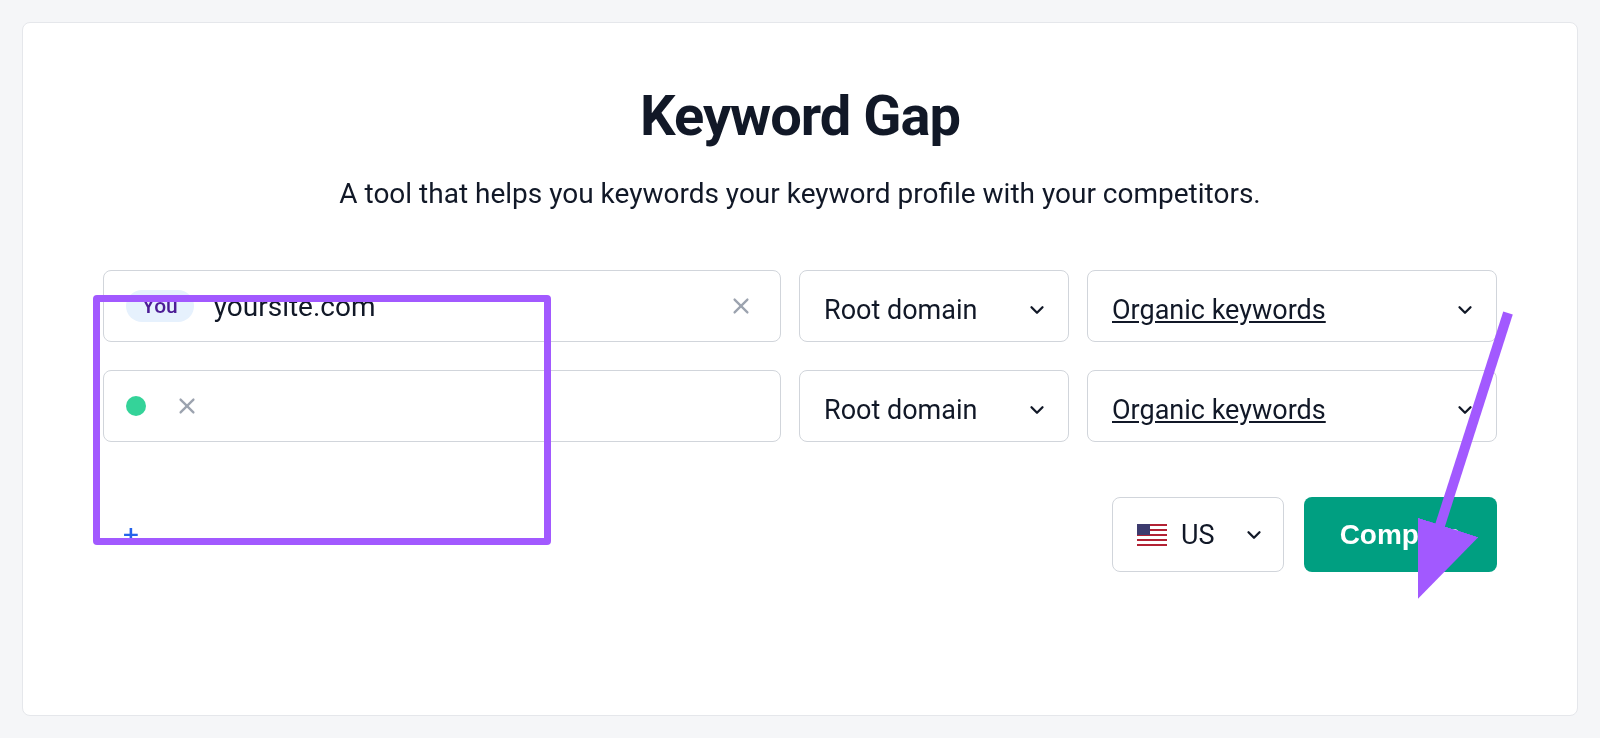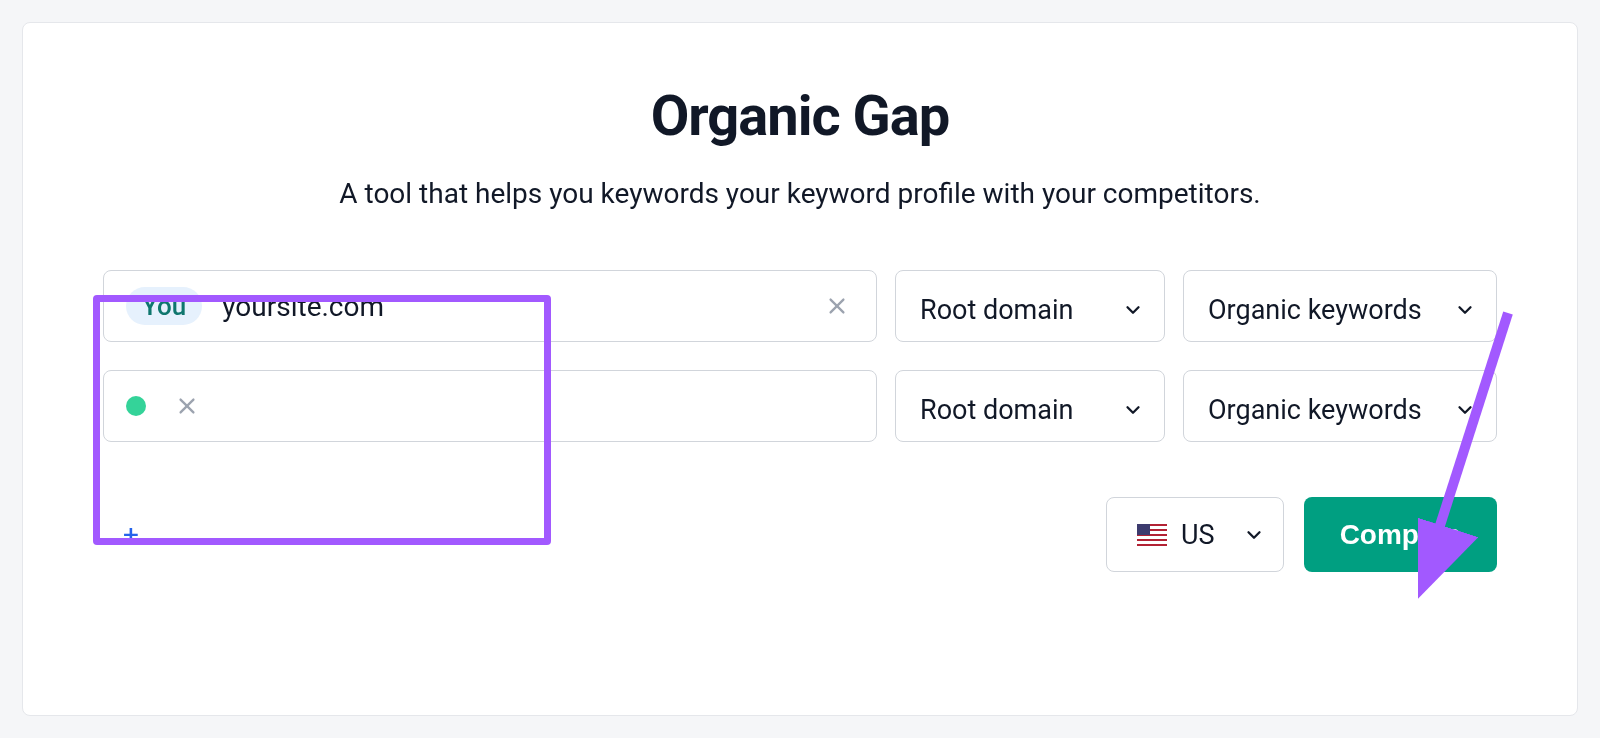--- a/index.html
+++ b/index.html
@@ -50,22 +50,22 @@
     border: 1px solid #d1d5db;
     border-radius: 8px;
     padding: 0 22px;
     height: 72px;
     background: #fff;
     font-size: 28px;
     color: #111827;
   }
   .you-badge {
     background: #e6f1fd;
-    color: #0f766e;
-    font-size: 26px;
+    color: #4c1d95;
+    font-size: 21px;
     font-weight: 500;
     padding: 4px 16px;
     border-radius: 999px;
     margin-right: 20px;
   }
   .dot {
     width: 20px;
     height: 20px;
     border-radius: 50%;
     background: #34d399;
@@ -92,21 +92,21 @@
     align-items: center;
     justify-content: space-between;
     padding: 8px 20px 0 24px;
     font-size: 27px;
     color: #111827;
     background: #fff;
     cursor: pointer;
     white-space: nowrap;
   }
   .dropdown.scope { width: 270px; }
-  .dropdown.keywords { width: 314px; }
+  .dropdown.keywords { width: 410px; text-decoration: underline; }
   .chevron {
     width: 22px;
     height: 22px;
     flex-shrink: 0;
     margin-left: 14px;
   }
   .bottom-row {
     display: flex;
     align-items: center;
     justify-content: space-between;
@@ -131,21 +131,21 @@
     display: flex;
     gap: 20px;
     align-items: stretch;
   }
   .country-select {
     border: 1px solid #d1d5db;
     border-radius: 8px;
     height: 75px;
     display: flex;
     align-items: center;
-    padding: 0 18px 0 30px;
+    padding: 0 18px 0 24px;
     font-size: 27px;
     color: #111827;
     background: #fff;
     cursor: pointer;
     gap: 14px;
   }
   .flag {
     width: 30px;
     height: 22px;
     display: inline-block;
@@ -195,21 +195,21 @@
     width: 120px;
     height: 300px;
     pointer-events: none;
   }
 </style>
 </head>
 <body>
 
 <div class="card">
 
-  <h1 class="title">Organic Gap</h1>
+  <h1 class="title">Keyword Gap</h1>
   <p class="subtitle">A tool that helps you keywords your keyword profile with your competitors.</p>
 
   <div class="rows">
 
     <div class="row">
       <div class="domain-input">
         <span class="you-badge">You</span>
         <span class="domain-text">yoursite.com</span>
         <span class="clear-x">
           <svg width="22" height="22" viewBox="0 0 24 24" fill="none" stroke="#9ca3af" stroke-width="2.5" stroke-linecap="round">

